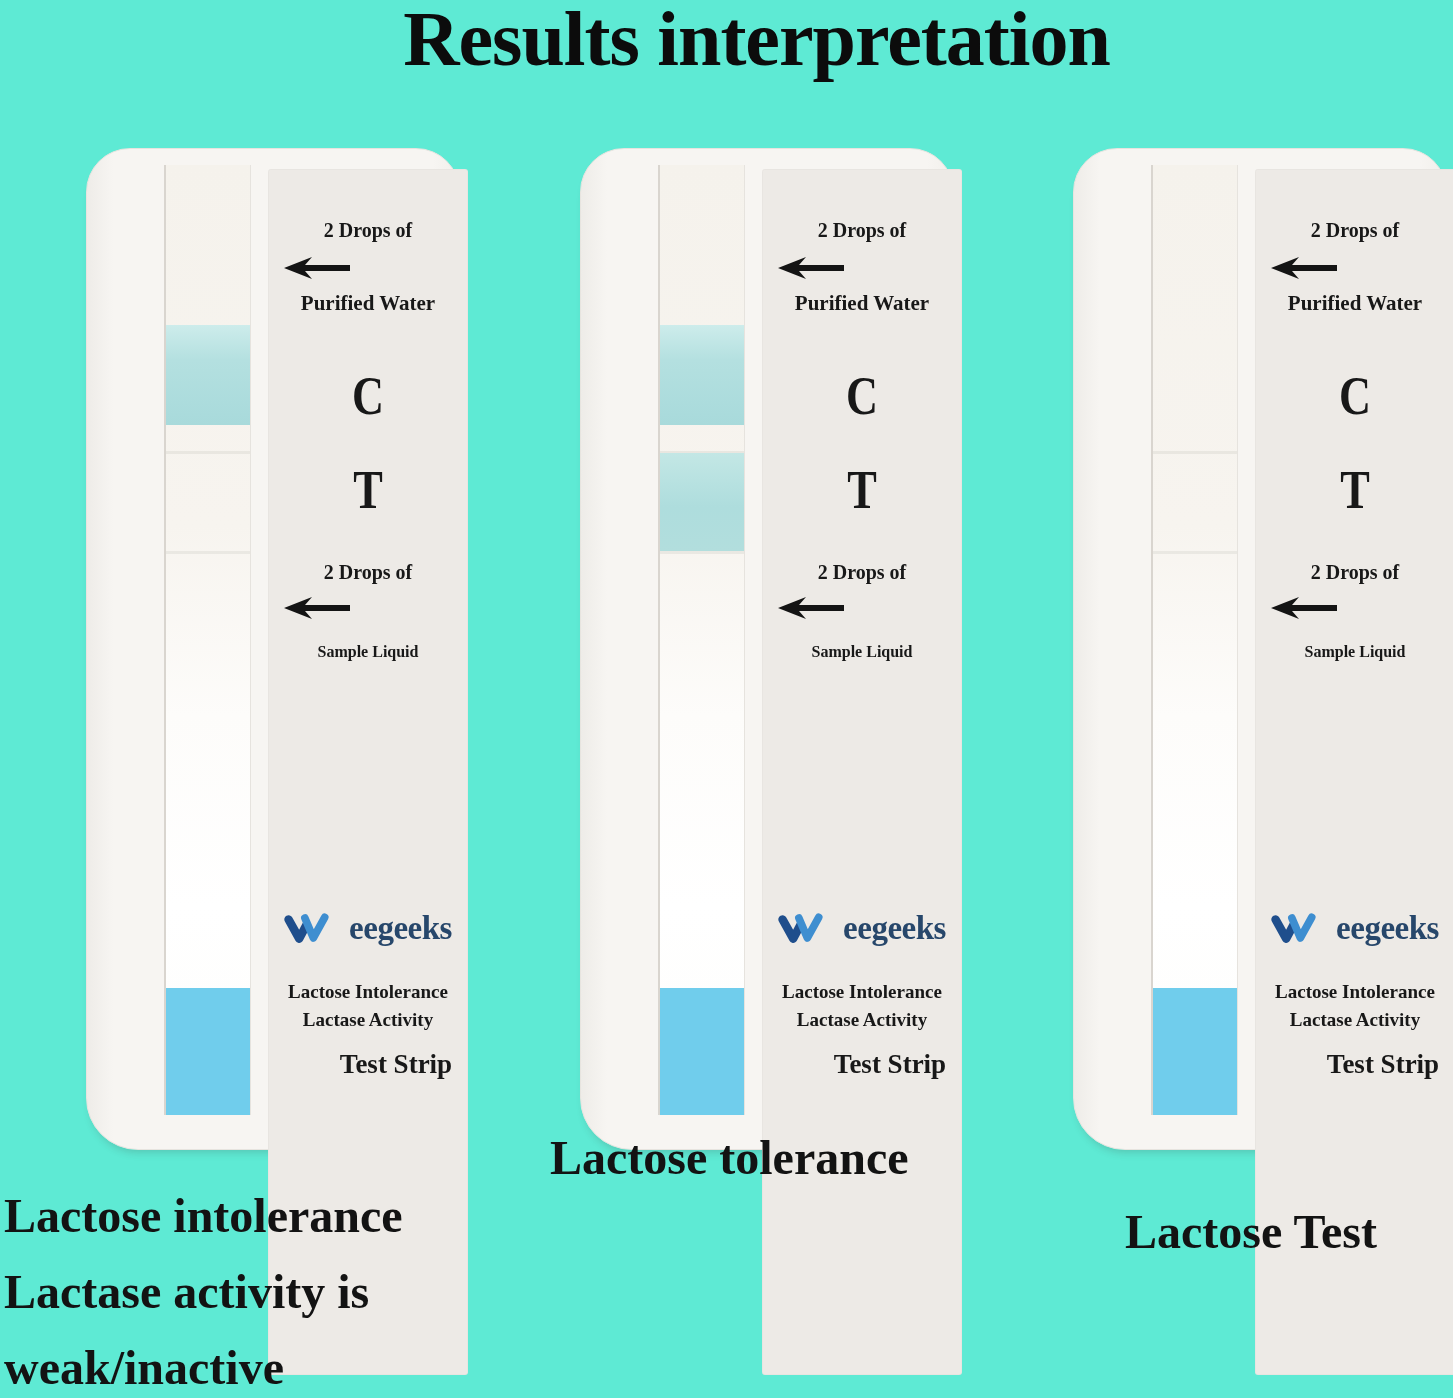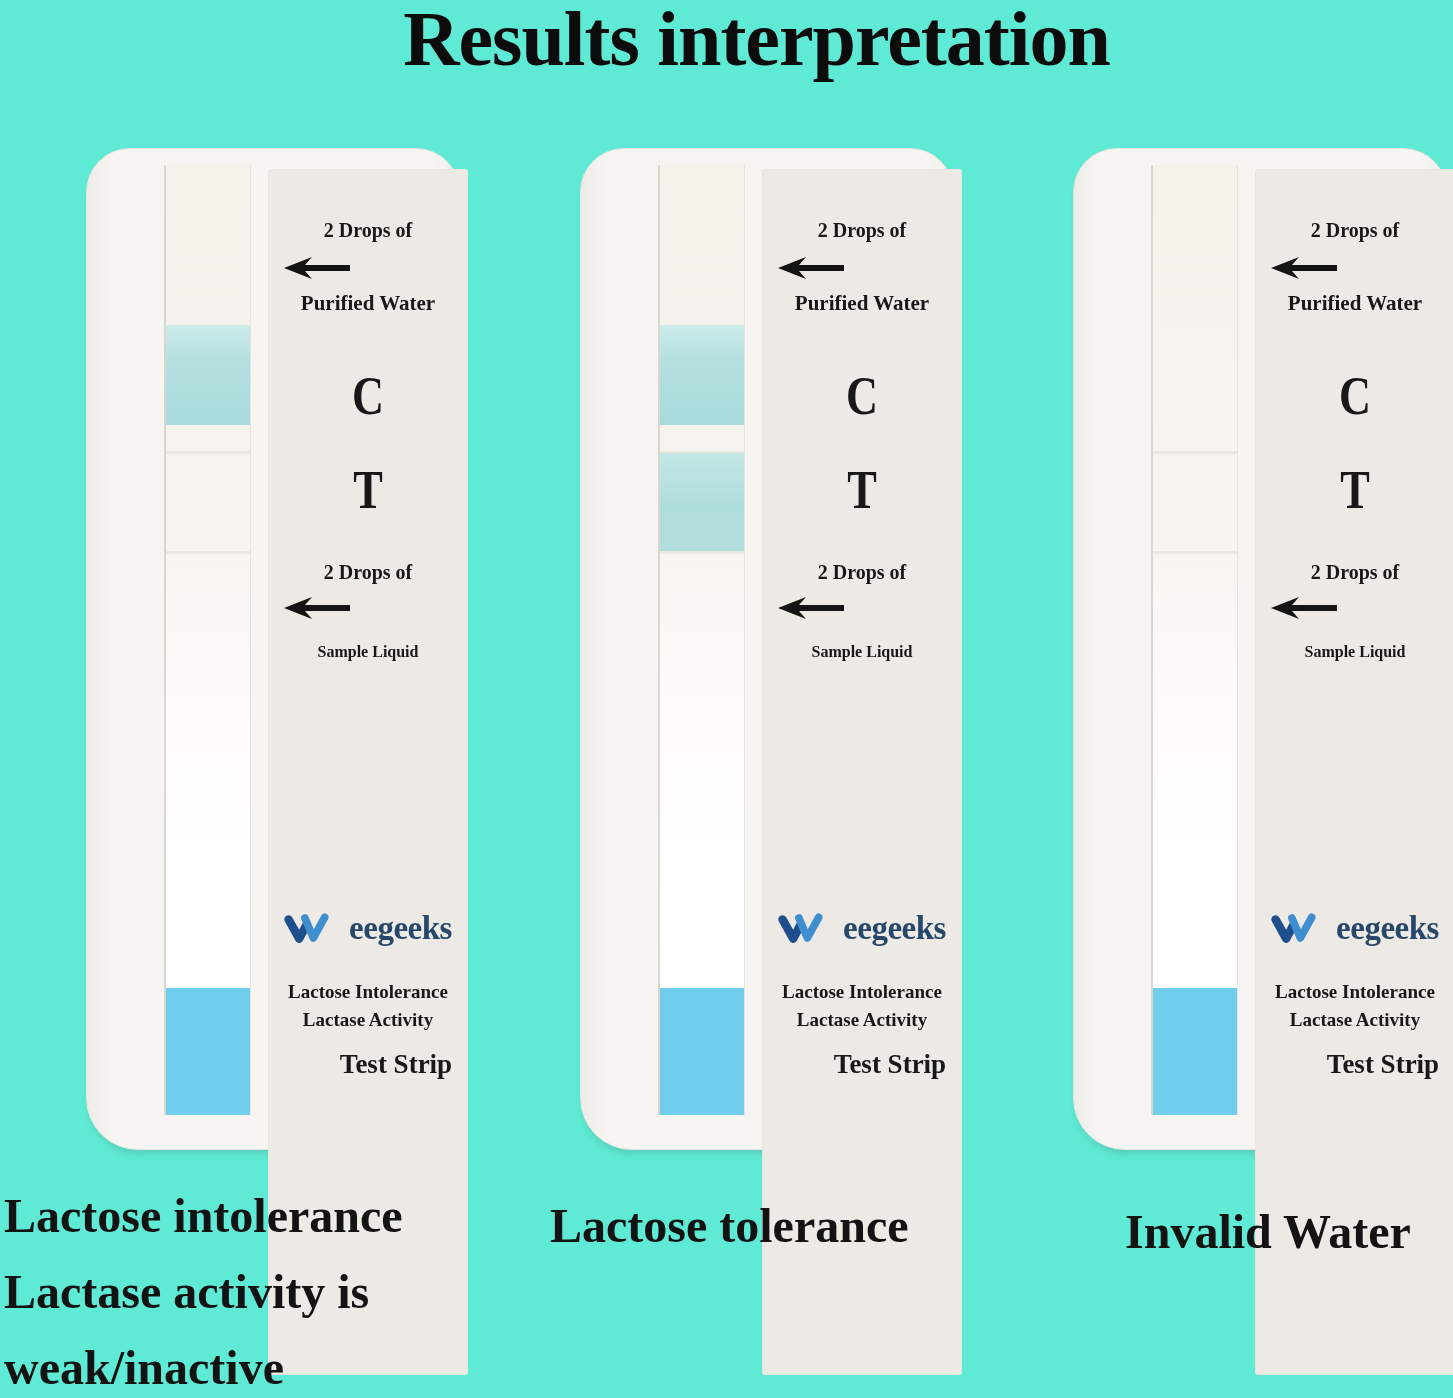--- a/index.html
+++ b/index.html
@@ -150,21 +150,21 @@
   
   .caption {
     position: absolute;
     font-size: 48px;
     font-weight: 700;
     line-height: 76px;
     color: #131313;
     white-space: nowrap;
   }
   .caption.cap1 { left: 4px;    top: 1178px; }
-  .caption.cap2 { left: 550px;  top: 1188px; }
+  .caption.cap2 { left: 550px;  top: 1120px; }
   .caption.cap3 { left: 1125px; top: 1194px; }
 </style>
 </head>
 <body>
 
 <div class="stage">
 
   <div class="page-title">Results interpretation</div>
 
   <div class="cassette c1">
@@ -271,18 +271,18 @@
   <div class="caption cap1">
     <div>Lactose intolerance</div>
     <div>Lactase activity is</div>
     <div>weak/inactive</div>
   </div>
   <div class="caption cap2">
     <div>Lactose tolerance</div>
     <div></div>
   </div>
   <div class="caption cap3">
-    <div>Invalid Water</div>
+    <div>Lactose Test</div>
     <div></div>
     <div></div>
   </div>
 
 </div>
 
 </body></html>

